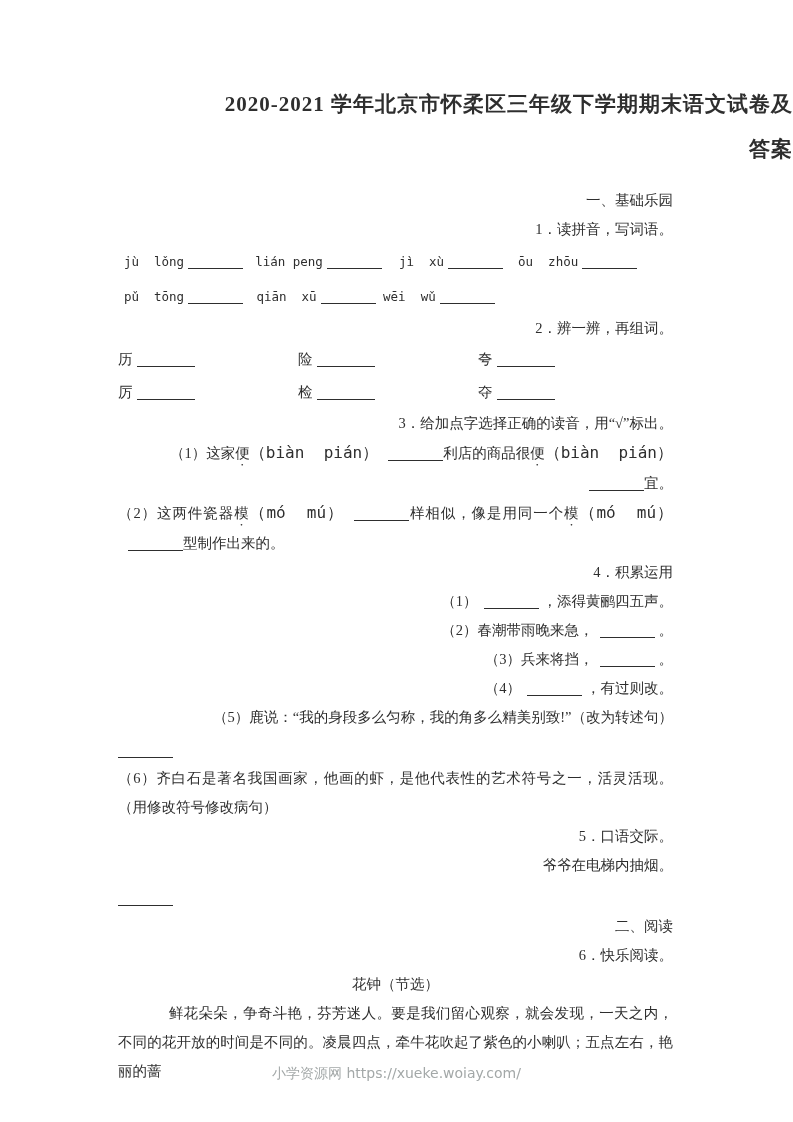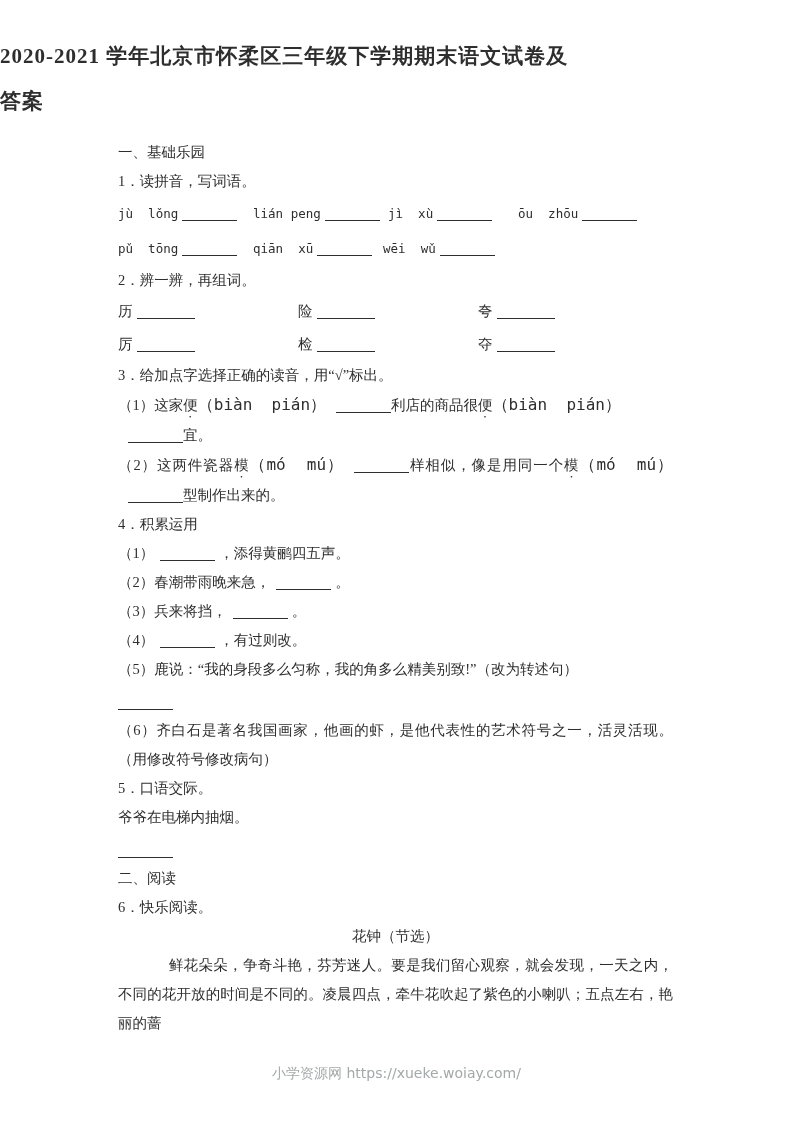--- a/index.html
+++ b/index.html
@@ -5,38 +5,38 @@
   html,body{margin:0;padding:0;background:#fff;}
   .page{
     position:relative;
     width:793px;height:1122px;
     background:#ffffff;
     color:#2e2e2e;
     font-family:"Liberation Serif","DejaVu Serif",serif;
     overflow:hidden;
   }
   .doc-title{
-    padding-top:34px;
-    text-align:left;
+    padding-top:82px;
+    text-align:right;
     font-size:21px;
     font-weight:bold;
     line-height:45px;
     letter-spacing:1px;
   }
   .content{
     padding:14px 120px 0 118px;
     font-size:14.5px;
     line-height:29px;
     text-align:left;
   }
-  .line{min-height:29px;}
+  .line{min-height:29px;text-align:right;}
   .flow{text-align:justify;}
   .seg{white-space:pre-wrap;}
   .py-row{display:flex;line-height:34px;}
-  .py-cell{white-space:nowrap;}
+  .py-cell{white-space:nowrap;text-align:center;}
   .py-cell.c1{width:135px;}
   .py-cell.c2{width:135px;}
   .py-cell.c3{width:130px;}
   .py{
     font-family:"DejaVu Sans Mono",monospace;
     font-size:12.5px;
     white-space:pre;
   }
   .py-inline{
     font-family:"DejaVu Sans Mono",monospace;

